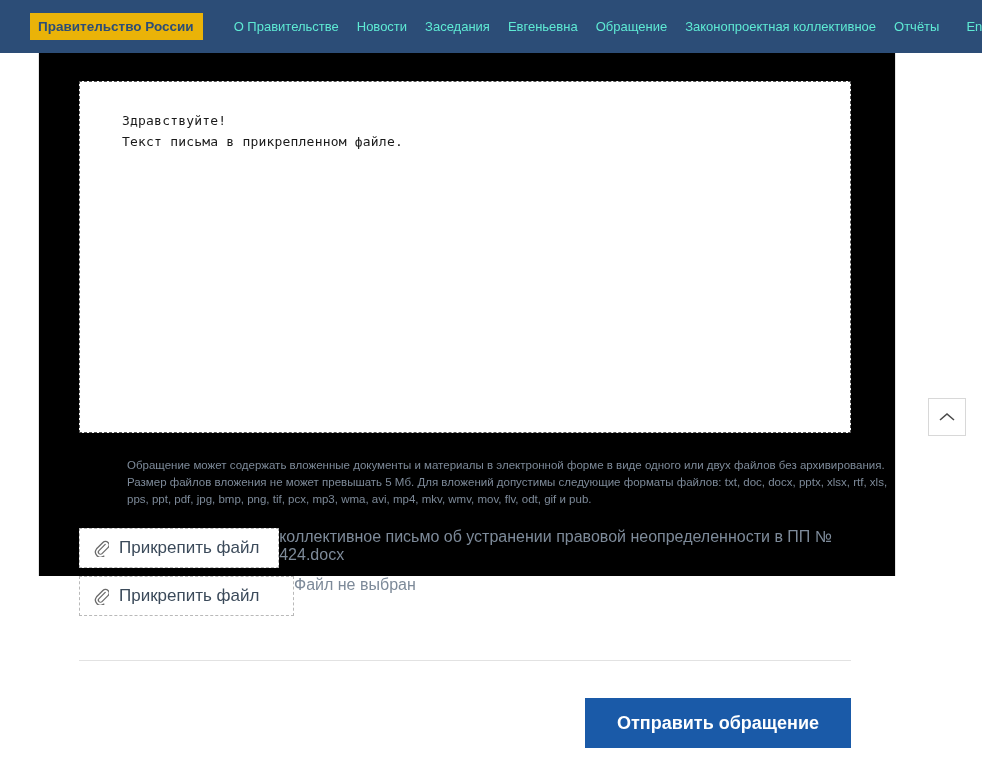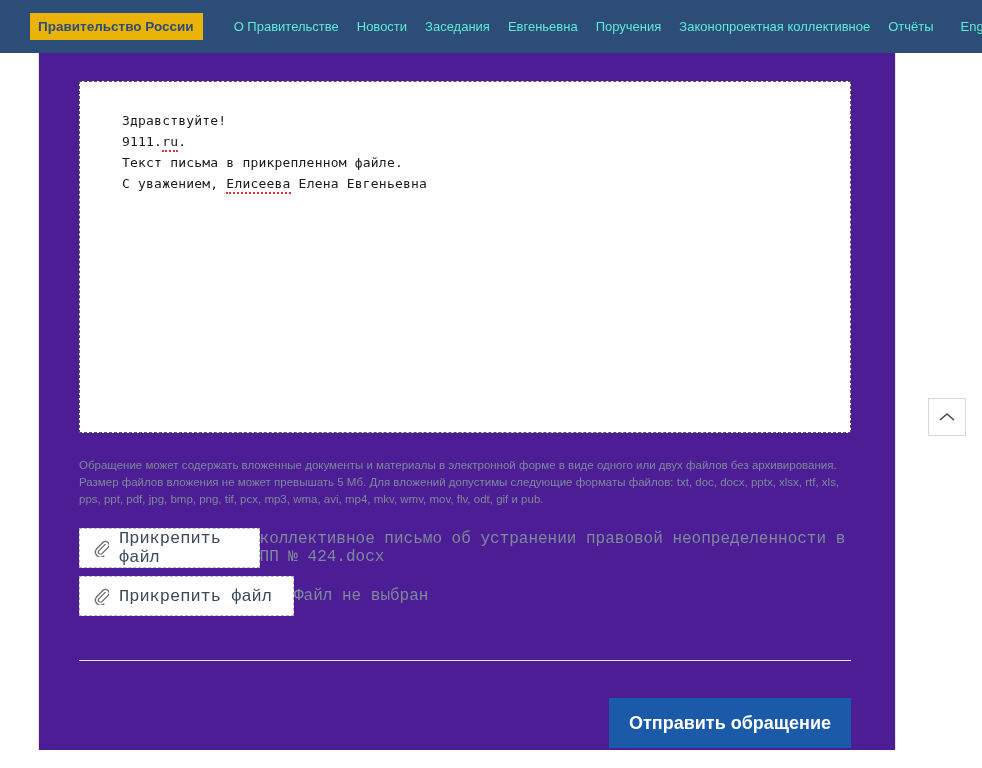--- a/index.html
+++ b/index.html
@@ -53,22 +53,22 @@
     top: 53px; left: 0;
     width: 982px;
     height: 715px;
     background: #ffffff;
   }
   .content-col {
     position: absolute;
     top: 0;
     left: 38px;
     width: 858px;
-    height: 697px;
-    background: #4c1d95;
+    height: 523px;
+    background: #000000;
     border-left: 1px solid #e4e4e4;
     border-right: 1px solid #e4e4e4;
   }
 
   .form-wrap {
     padding: 28px 40px 0 40px;
   }
 
   
   .msgbox {
@@ -92,28 +92,27 @@
     padding-bottom: 1px;
   }
 
   
   .note {
     width: 772px;
     margin-top: 24px;
     font-size: 11.5px;
     line-height: 17px;
     color: #7d8a99;
+    margin-left: 48px;
   }
 
   
   .attach-row {
     display: flex;
-    align-items: center;
     margin-top: 20px;
-    font-family: Liberation Mono, monospace;
   }
   .attach-row.second { margin-top: 8px; }
   .attach-btn {
     width: 215px;
     height: 40px;
     border: 1px dashed #b9b9b9;
     display: flex;
     align-items: center;
     padding-left: 14px;
     cursor: pointer;
@@ -145,21 +144,21 @@
     width: 772px;
     display: flex;
     justify-content: flex-end;
     margin-top: 37px;
   }
   .submit-btn {
     background: #1a5aa8;
     color: #ffffff;
     font-size: 18px;
     font-weight: bold;
-    padding: 16px 20px;
+    padding: 16px 32px;
     border: none;
     cursor: pointer;
     font-family: "Liberation Sans", sans-serif;
     line-height: 1;
   }
 
   
   .to-top {
     position: absolute;
     right: 16px;
@@ -177,37 +176,35 @@
 </style>
 </head>
 <body>
 
 <div class="topbar">
   <div class="brand">Правительство России</div>
   <span class="navlink">О Правительстве</span>
   <span class="navlink">Новости</span>
   <span class="navlink">Заседания</span>
   <span class="navlink">Евгеньевна</span>
-  <span class="navlink">Поручения</span>
+  <span class="navlink">Обращение</span>
   <span class="navlink">Законопроектная коллективное</span>
   <span class="navlink">Отчёты</span>
   <span class="navlink eng">Eng</span>
 
 </div>
 
 <div class="page">
 
   <div class="content-col">
     <div class="form-wrap">
 
       <div class="msgbox">
         <div class="line">Здравствуйте!</div>
-        <div class="line"><span>9111.</span><span class="spell">ru</span><span>.</span></div>
         <div class="line">Текст письма в прикрепленном файле.</div>
-        <div class="line"><span>С уважением, </span><span class="spell">Елисеева</span><span> Елена Евгеньевна</span></div>
       </div>
 
       <div class="note">Обращение может содержать вложенные документы и материалы в электронной форме в виде одного или двух файлов без архивирования. Размер файлов вложения не может превышать 5 Мб. Для вложений допустимы следующие форматы файлов: txt, doc, docx, pptx, xlsx, rtf, xls, pps, ppt, pdf, jpg, bmp, png, tif, pcx, mp3, wma, avi, mp4, mkv, wmv, mov, flv, odt, gif и pub.</div>
 
       <div class="attach-row">
         <div class="attach-btn">
           <span class="clip">
             <svg width="15" height="17" viewBox="0 0 15 17">
               <path d="M11.2 4.4 L5 10.6 a2.1 2.1 0 0 0 3 3 L14 7.6 a3.6 3.6 0 0 0 -5.1 -5.1 L2.6 8.8 a5.2 5.2 0 0 0 7.3 7.3" fill="none" stroke="#6b6b6b" stroke-width="1.3" stroke-linecap="round"></path>
             </svg>

